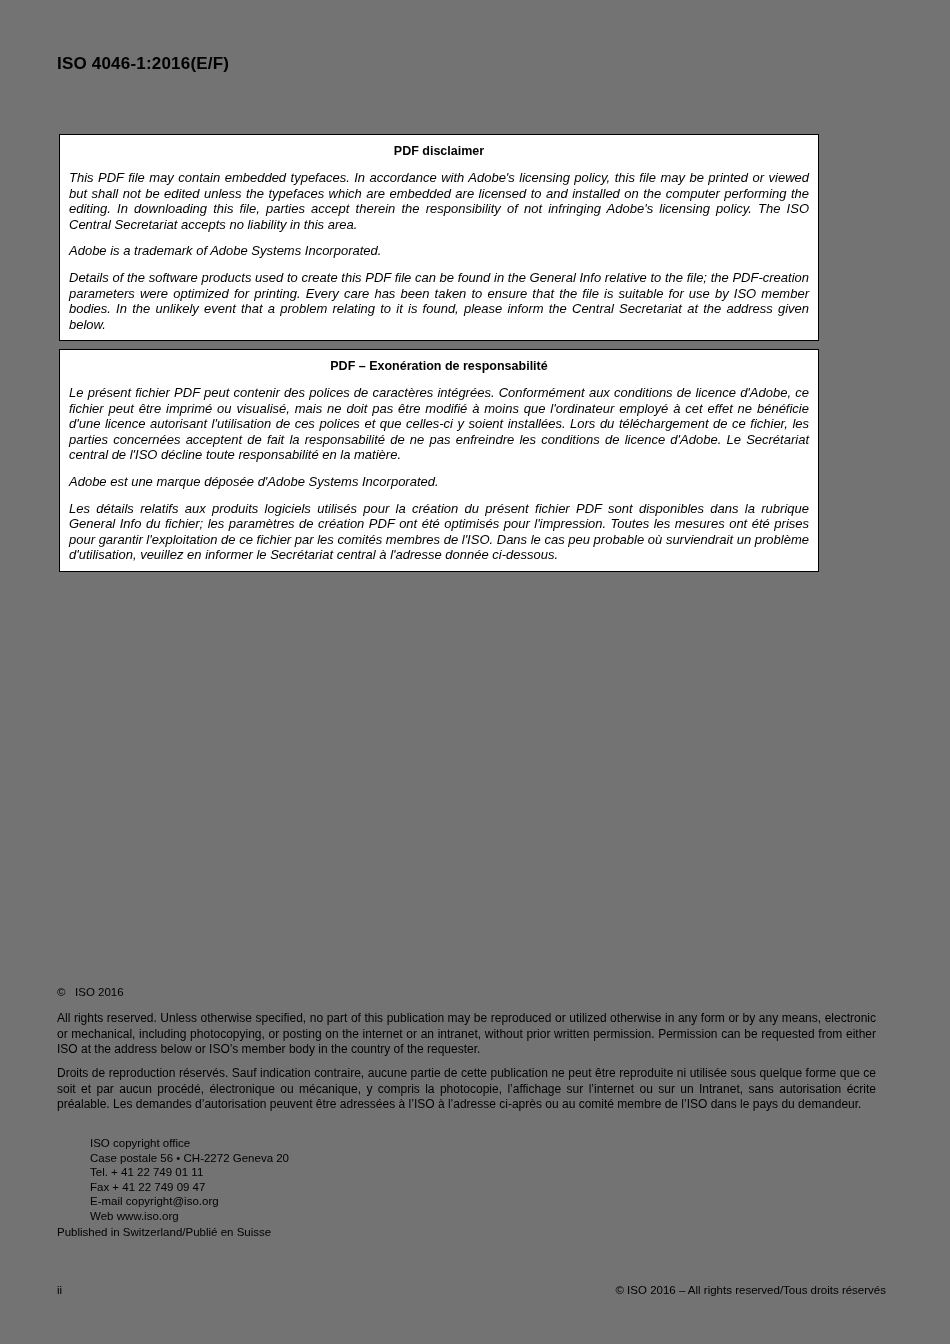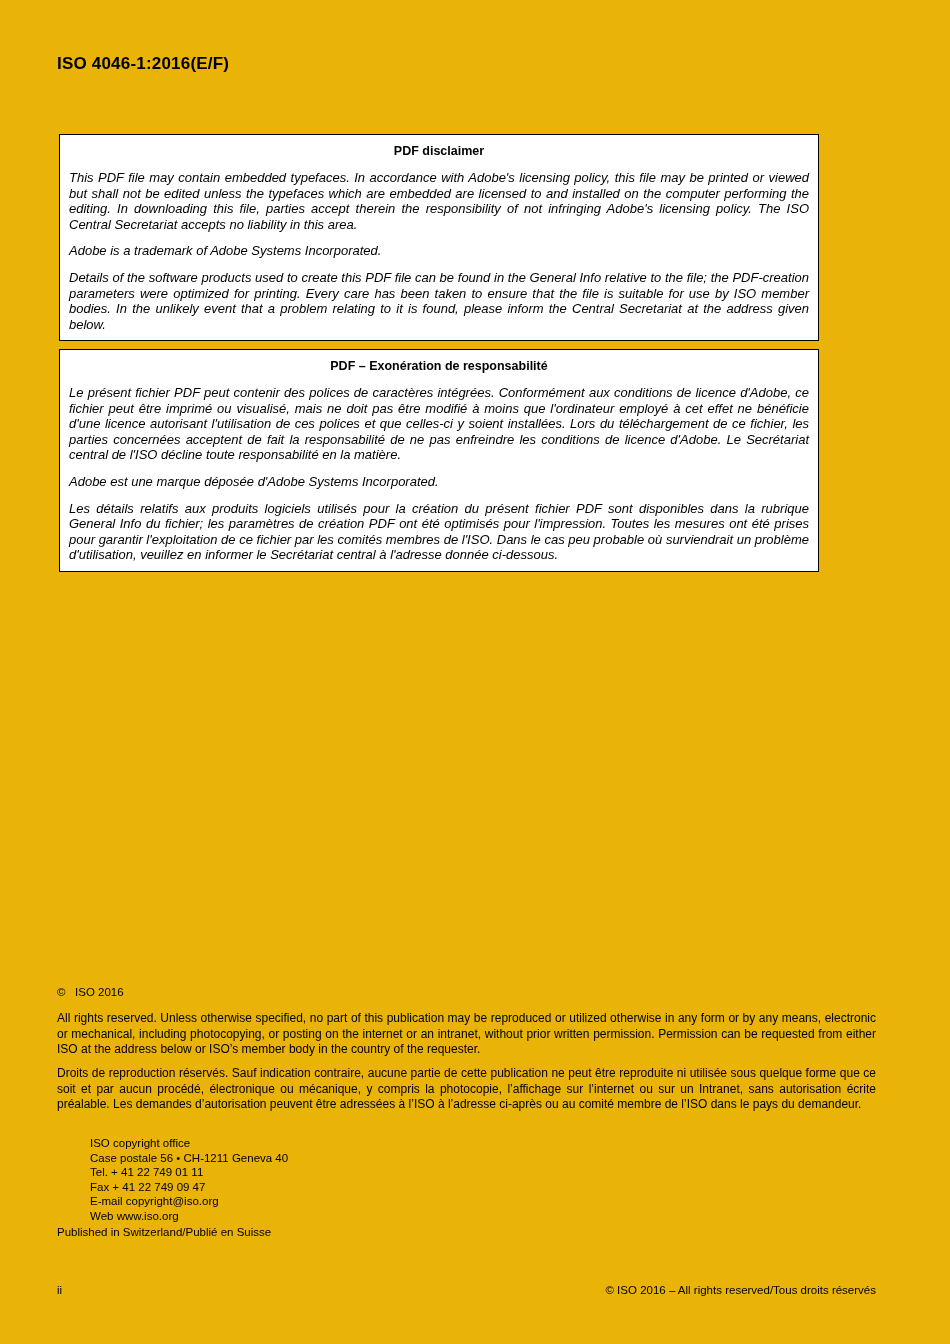--- a/index.html
+++ b/index.html
@@ -1,20 +1,20 @@
 <!DOCTYPE html>
 <html><head>
 <meta charset="utf-8">
 <style>
   html, body { margin: 0; padding: 0; background: #ffffff; }
   .page {
     position: relative;
     width: 950px;
     height: 1344px;
-    background: #eab308;
+    background: #737373;
     font-family: "Liberation Sans", sans-serif;
     color: #000000;
     overflow: hidden;
   }
   .header-title {
     position: absolute;
     left: 57px;
     top: 54px;
     font-size: 17px;
     font-weight: bold;
@@ -77,21 +77,21 @@
     text-align: center;
   }
   .footer-pageno {
     position: absolute;
     left: 57px;
     top: 1284px;
     font-size: 11.5px;
   }
   .footer-copyright {
     position: absolute;
-    right: 74px;
+    right: 64px;
     top: 1284px;
     font-size: 11.5px;
   }
 </style>
 </head>
 <body>
 
 <div class="page">
 
   <div class="header-title">ISO 4046-1:2016(E/F)</div>
@@ -111,21 +111,21 @@
   </div>
 
   <div class="copyright-notice">©   ISO 2016</div>
 
   <div class="rights-para rights-en">All rights reserved. Unless otherwise specified, no part of this publication may be reproduced or utilized otherwise in any form or by any means, electronic or mechanical, including photocopying, or posting on the internet or an intranet, without prior written permission. Permission can be requested from either ISO at the address below or ISO’s member body in the country of the requester.</div>
 
   <div class="rights-para rights-fr">Droits de reproduction réservés. Sauf indication contraire, aucune partie de cette publication ne peut être reproduite ni utilisée sous quelque forme que ce soit et par aucun procédé, électronique ou mécanique, y compris la photocopie, l’affichage sur l’internet ou sur un Intranet, sans autorisation écrite préalable. Les demandes d’autorisation peuvent être adressées à l’ISO à l’adresse ci-après ou au comité membre de l’ISO dans le pays du demandeur.</div>
 
   <div class="address-block">
     <div>ISO copyright office</div>
-    <div>Case postale 56 • CH-1211 Geneva 40</div>
+    <div>Case postale 56 • CH-2272 Geneva 20</div>
     <div>Tel. + 41 22 749 01 11</div>
     <div>Fax + 41 22 749 09 47</div>
     <div>E-mail copyright@iso.org</div>
     <div>Web www.iso.org</div>
   </div>
 
   <div class="published-line">Published in Switzerland/Publié en Suisse</div>
 
   <div class="footer-pageno">ii</div>
 

